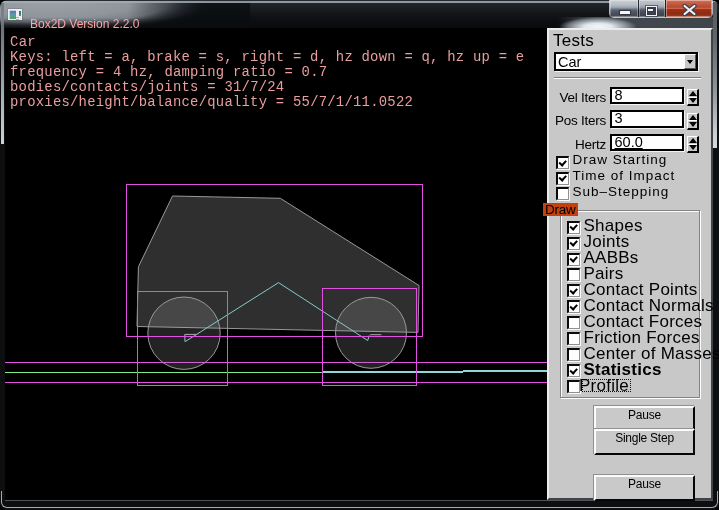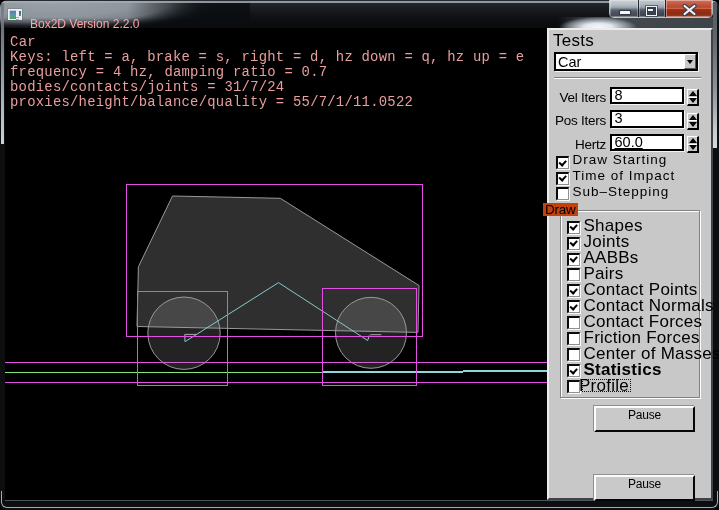--- a/index.html
+++ b/index.html
@@ -258,14 +258,15 @@
   <div class="lbl" style="left:583.5px; top:346.7px;">Center of Masses</div>
   <div class="cb" style="left:566.5px; top:364px;">
       <div class="chk"></div>
     </div>
   <div class="lbl" style="left:583.5px; top:362.6px;font-weight:bold;">Statistics</div>
   <div class="cb" style="left:566.5px; top:380px;"></div>
   <div id="pfocus"></div>
   <div class="lbl" style="left:579px; top:378.8px;">Profile</div>
 
   <div class="btn" style="top:405.5px;">Pause</div>
+  <div class="btn" style="top:428.7px;">Single Step</div>
   <div class="btn" style="top:475.2px;">Pause</div>
 </div>
 
 </body></html>

